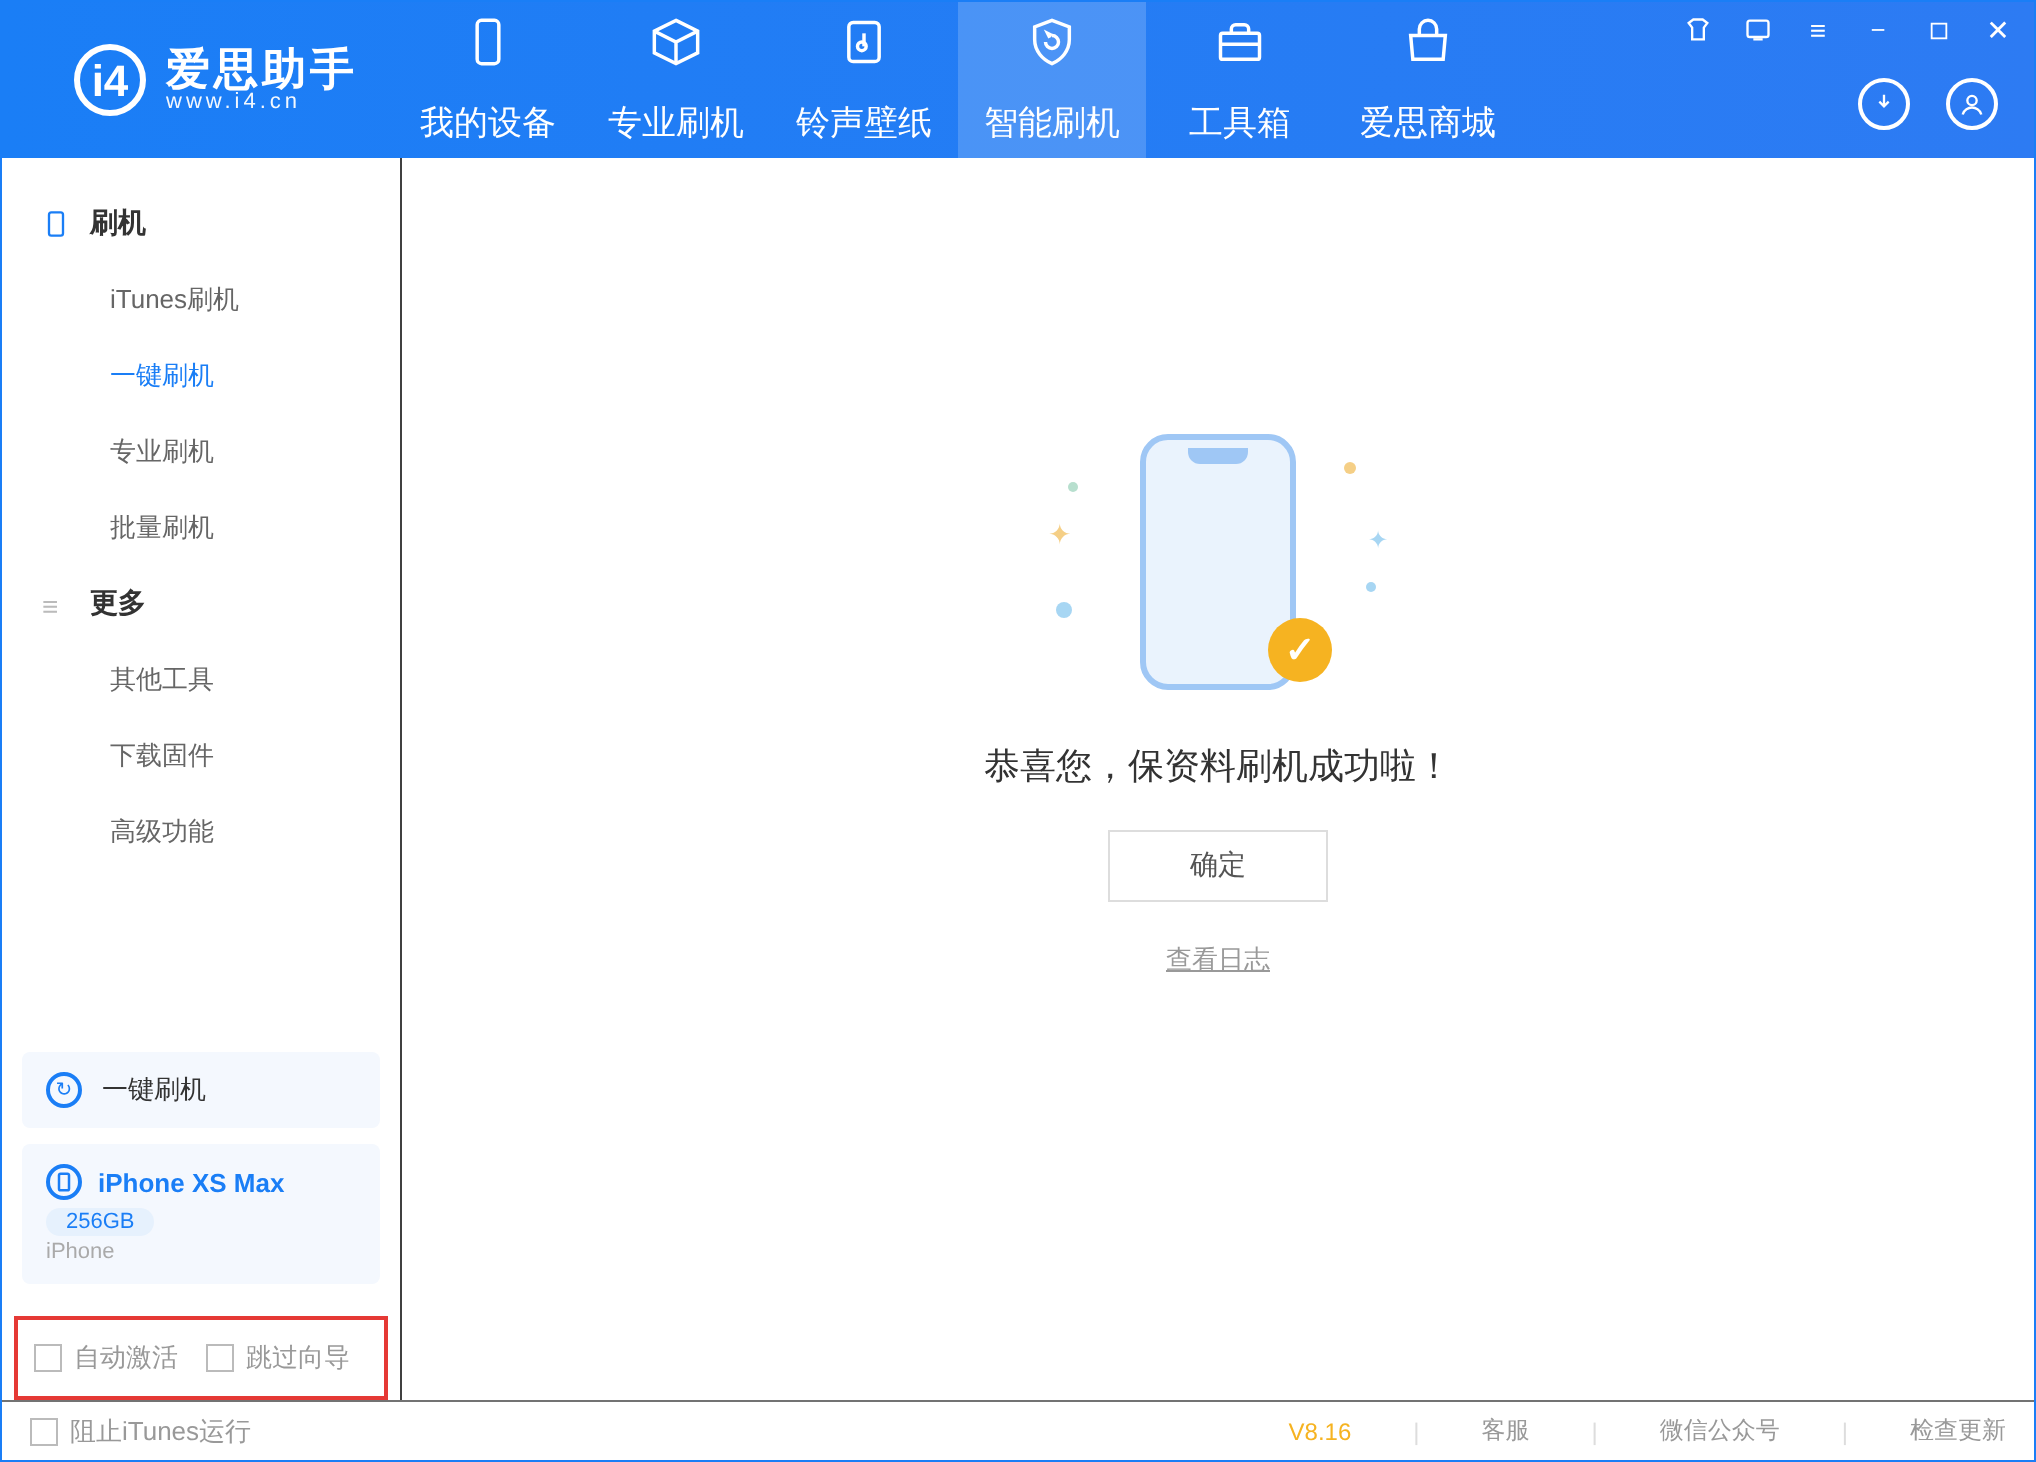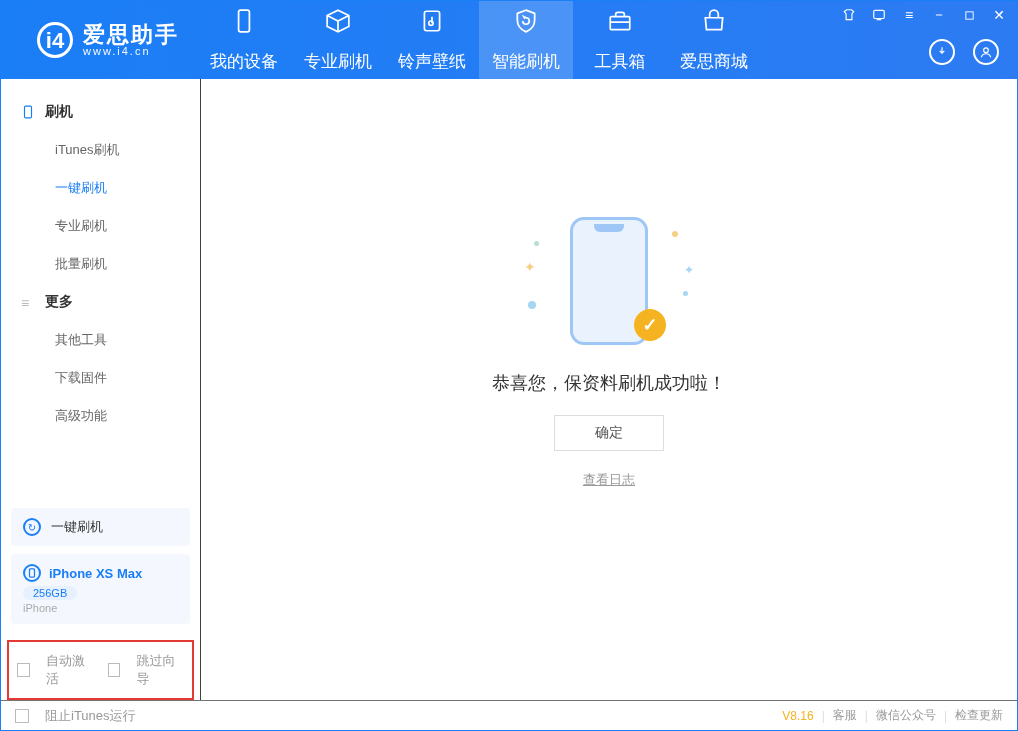--- a/index.html
+++ b/index.html
@@ -37,21 +37,21 @@
 
 .device-panel { margin-top:auto; padding: 0 10px 8px 10px; }
 .device-card { background:#f4f8fe; border-radius:4px; padding:10px 12px; margin-bottom:8px; font-size:13px; color:#333; display:flex; align-items:center; gap:10px; }
 .dev-icon { width:18px; height:18px; border:2px solid #1a7ef6; border-radius:50%; display:flex; align-items:center; justify-content:center; color:#1a7ef6; font-size:10px; }
 .device-detail { background:#f4f8fe; border-radius:4px; padding:10px 12px; font-size:13px; }
 .device-detail .name { color:#1a7ef6; font-weight:bold; display:flex; align-items:center; gap:8px; }
 .badge { display:inline-block; background:#e6f1fd; color:#1a7ef6; border-radius:10px; padding:1px 10px; font-size:11px; margin-top:4px; }
 .dev-sub { color:#aaa; font-size:11px; margin-top:2px; }
 
 .red-box { border:2px solid #e53935; margin:8px 6px 0 6px; padding:10px 8px; display:flex; gap:14px; align-items:center; }
-.chk { display:flex; align-items:center; gap:16px; font-size:13px; color:#999; cursor:pointer; }
+.chk { display:flex; align-items:center; gap:6px; font-size:13px; color:#999; cursor:pointer; }
 .chk .box { width:14px; height:14px; border:1px solid #bbb; background:#fff; }
 
 
 .main { flex:1; display:flex; flex-direction:column; align-items:center; justify-content:center; gap:20px; padding-bottom:80px; }
 .phone-illus { position:relative; width:170px; height:140px; display:flex; align-items:center; justify-content:center; }
 .phone-shape { width:78px; height:128px; border:3px solid #9fc7f5; border-radius:14px; background:#eaf3fd; position:relative; }
 .phone-shape::before { content:""; position:absolute; top:4px; left:50%; transform:translateX(-50%); width:30px; height:8px; background:#9fc7f5; border-radius:0 0 6px 6px; }
 .check-badge { position:absolute; bottom:10px; right:28px; width:32px; height:32px; background:#f6b321; border-radius:50%; display:flex; align-items:center; justify-content:center; color:#fff; font-size:18px; font-weight:bold; }
 .dot { position:absolute; border-radius:50%; }
 .d1 { width:5px; height:5px; background:#b7dfce; top:30px; left:10px; }
@@ -61,21 +61,21 @@
 .d5 { position:absolute; top:48px; left:0; color:#f5cf86; font-size:14px; }
 .d6 { position:absolute; top:52px; right:0; color:#a7d6f3; font-size:12px; }
 
 .success-text { font-size:18px; color:#333; }
 .ok-btn { border:1px solid #ddd; background:#fff; padding:8px 40px; font-size:14px; color:#555; cursor:pointer; }
 .log-link { color:#999; font-size:13px; text-decoration:underline; cursor:pointer; }
 
 
 .footer { height:30px; border-top:1px solid #737373; display:flex; align-items:center; padding:0 14px; font-size:12px; color:#999; }
 .footer .chk { color:#999; }
-.footer-right { margin-left:auto; display:flex; align-items:center; gap:8px; }
+.footer-right { margin-left:auto; display:flex; align-items:center; gap:31px; }
 .footer-right .sep { color:#ddd; }
 .footer-right .ver { color:#f6b321; }
 .footer-right a { color:#999; cursor:pointer; }
 </style>
 </head>
 <body>
 
 <div class="header">
   <div class="logo-block">
     <div class="logo-circle">i4</div>

